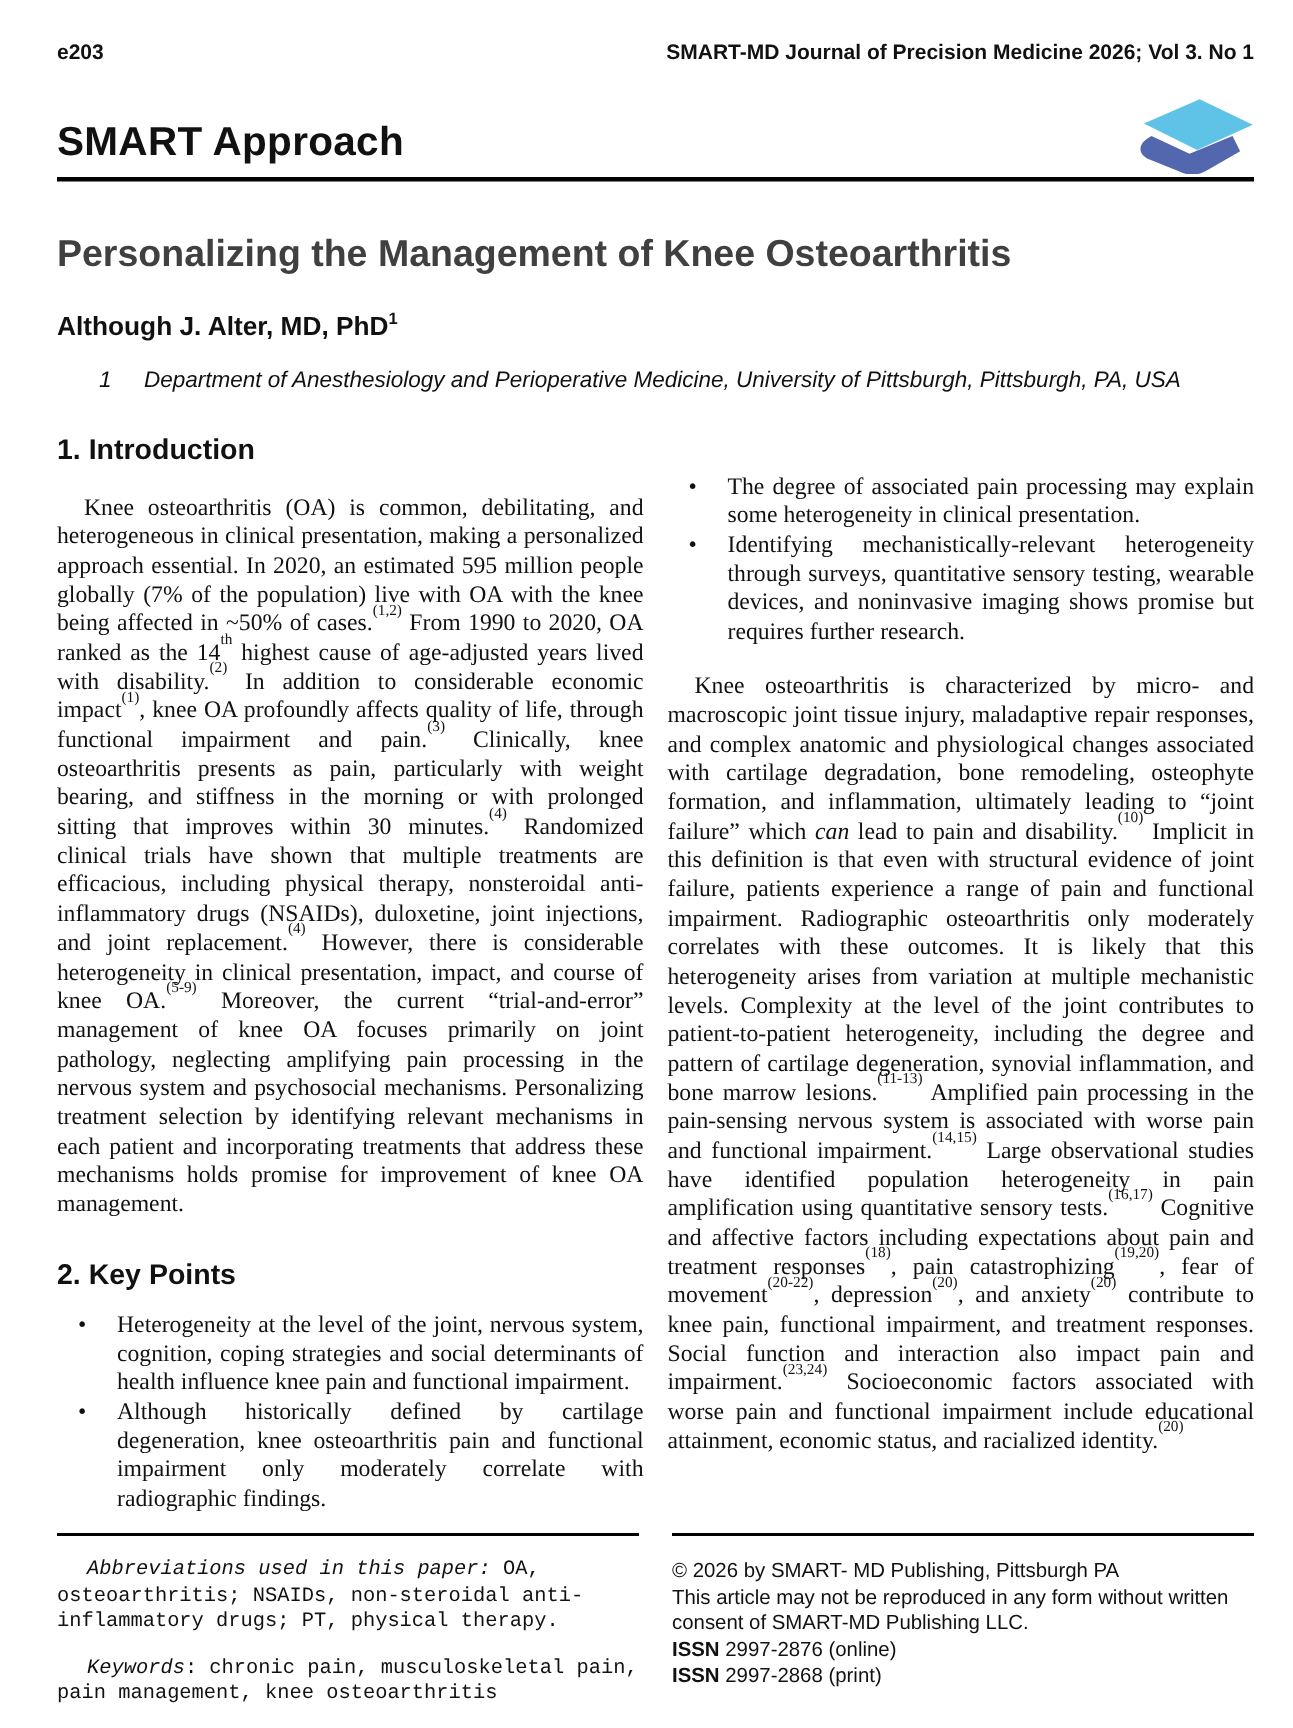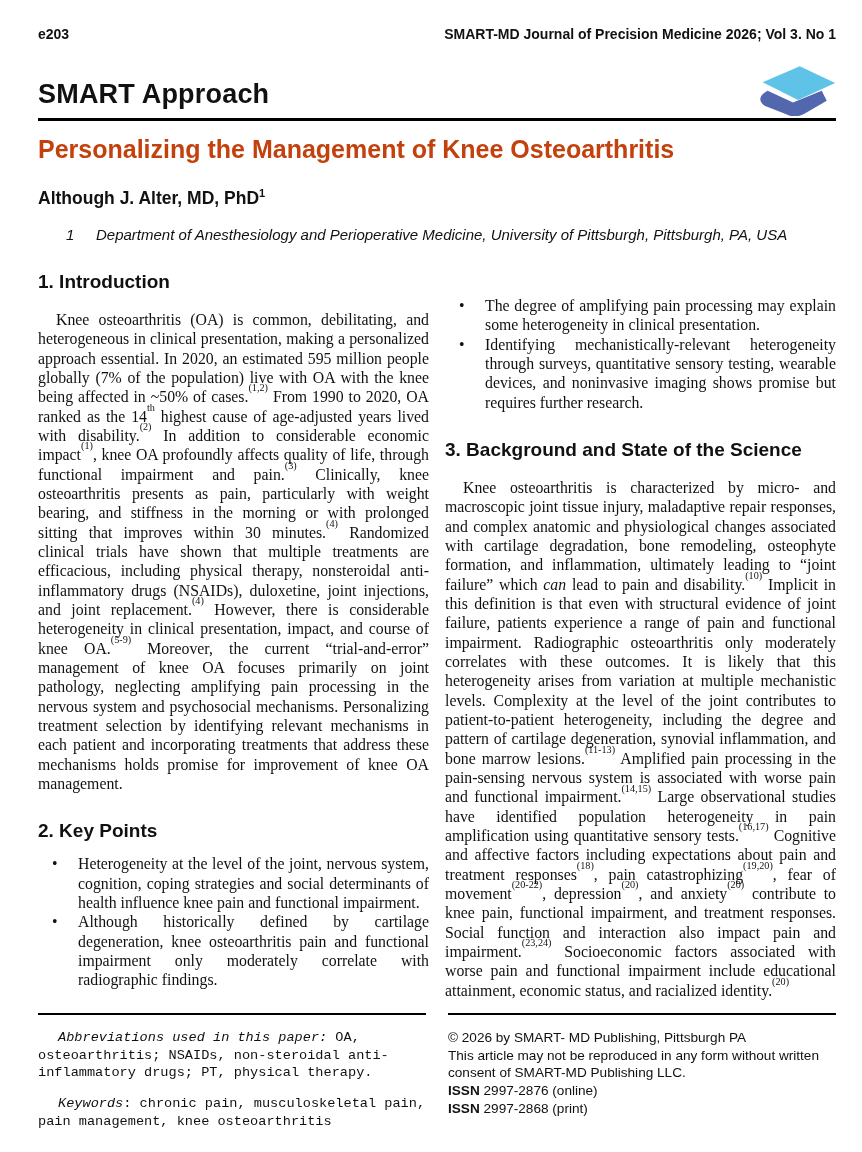--- a/index.html
+++ b/index.html
@@ -23,21 +23,21 @@
   .section-title {
     font-family:"Liberation Sans", sans-serif; font-weight:bold;
     font-size:27px; margin:0; letter-spacing:0.2px;
   }
   .logo-svg { width:86px; height:54px; display:block; margin-bottom:-6px; }
   .header-rule { border:none; border-top:3.4px solid #000; margin:8px 0 0 0; }
 
   
   .article-title {
     font-family:"Liberation Sans", sans-serif; font-weight:bold;
-    font-size:25px; color:#c2410c; margin:14px 0 0 0;
+    font-size:25px; color:#404040; margin:34px 0 0 0;
   }
   .author-line {
     font-family:"Liberation Sans", sans-serif; font-weight:bold;
     font-size:17.5px; margin-top:23px;
   }
   .author-line sup { font-size:11px; }
   .affiliation {
     font-family:"Liberation Sans", sans-serif; font-style:italic;
     font-size:15px; margin-top:17px; padding-left:28px; display:flex;
   }
@@ -108,25 +108,24 @@
 
       <h3 class="spaced">2. Key Points</h3>
       <ul class="bullets">
         <li>Heterogeneity at the level of the joint, nervous system, cognition, coping strategies and social determinants of health influence knee pain and functional impairment.</li>
         <li>Although historically defined by cartilage degeneration, knee osteoarthritis pain and functional impairment only moderately correlate with radiographic findings.</li>
       </ul>
     </div>
 
     <div class="col col-right">
       <ul class="bullets">
-        <li>The degree of amplifying pain processing may explain some heterogeneity in clinical presentation.</li>
+        <li>The degree of associated pain processing may explain some heterogeneity in clinical presentation.</li>
         <li>Identifying mechanistically-relevant heterogeneity through surveys, quantitative sensory testing, wearable devices, and noninvasive imaging shows promise but requires further research.</li>
       </ul>
 
-      <h3 class="spaced">3. Background and State of the Science</h3>
       <p class="body">Knee osteoarthritis is characterized by micro- and macroscopic joint tissue injury, maladaptive repair responses, and complex anatomic and physiological changes associated with cartilage degradation, bone remodeling, osteophyte formation, and inflammation, ultimately leading to “joint failure” which <i>can</i> lead to pain and disability.<sup>(10)</sup> Implicit in this definition is that even with structural evidence of joint failure, patients experience a range of pain and functional impairment. Radiographic osteoarthritis only moderately correlates with these outcomes. It is likely that this heterogeneity arises from variation at multiple mechanistic levels. Complexity at the level of the joint contributes to patient-to-patient heterogeneity, including the degree and pattern of cartilage degeneration, synovial inflammation, and bone marrow lesions.<sup>(11-13)</sup> Amplified pain processing in the pain-sensing nervous system is associated with worse pain and functional impairment.<sup>(14,15)</sup> Large observational studies have identified population heterogeneity in pain amplification using quantitative sensory tests.<sup>(16,17)</sup> Cognitive and affective factors including expectations about pain and treatment responses<sup>(18)</sup>, pain catastrophizing<sup>(19,20)</sup>, fear of movement<sup>(20-22)</sup>, depression<sup>(20)</sup>, and anxiety<sup>(20)</sup> contribute to knee pain, functional impairment, and treatment responses. Social function and interaction also impact pain and impairment.<sup>(23,24)</sup> Socioeconomic factors associated with worse pain and functional impairment include educational attainment, economic status, and racialized identity.<sup>(20)</sup></p>
     </div>
 
   </div>
 
   <div class="footnotes">
     <div class="fn fn-left">
       <p><i>Abbreviations used in this paper:</i> OA, osteoarthritis; NSAIDs, non-steroidal anti-inflammatory drugs; PT, physical therapy.</p>
       <p><i>Keywords</i>: chronic pain, musculoskeletal pain, pain management, knee osteoarthritis</p>
     </div>

